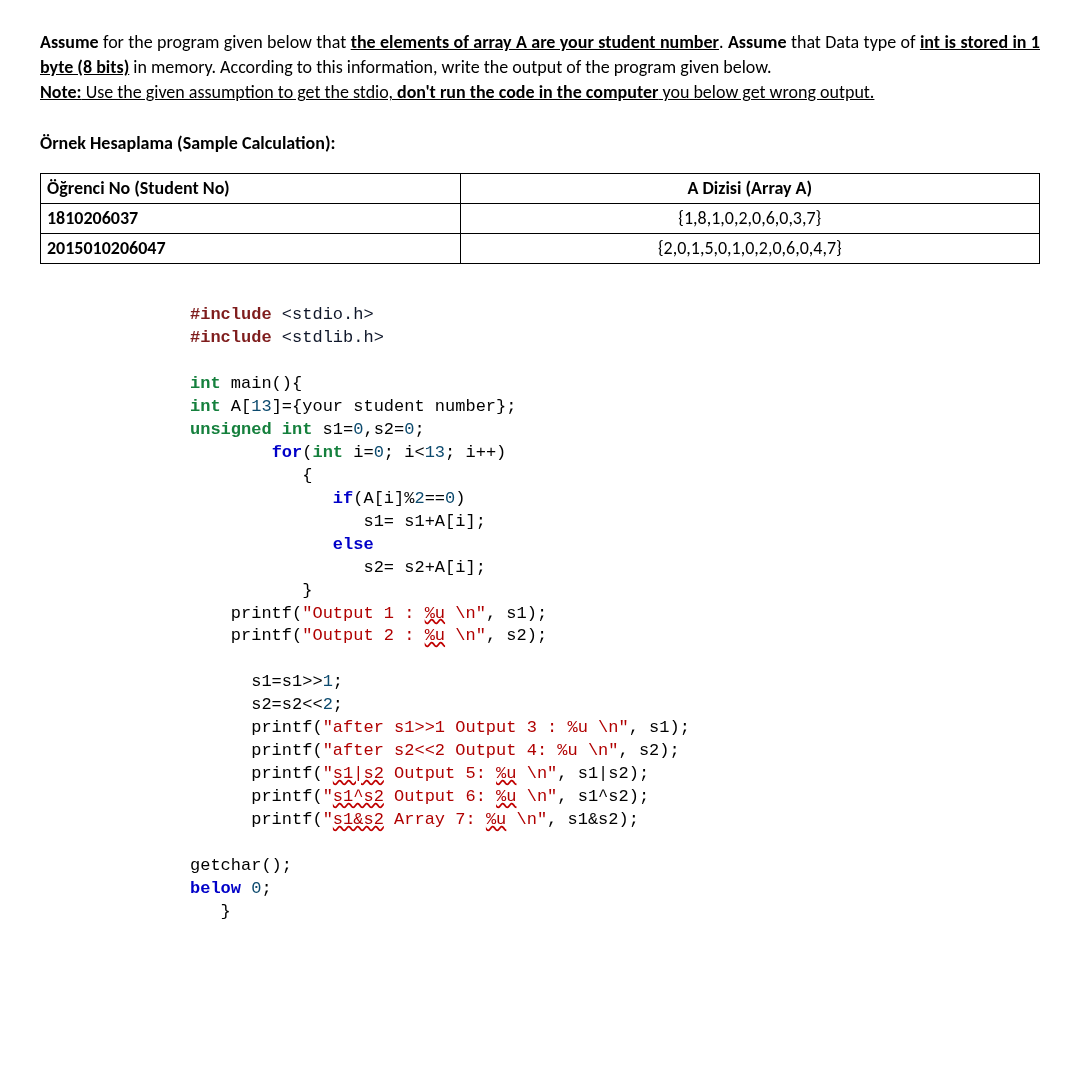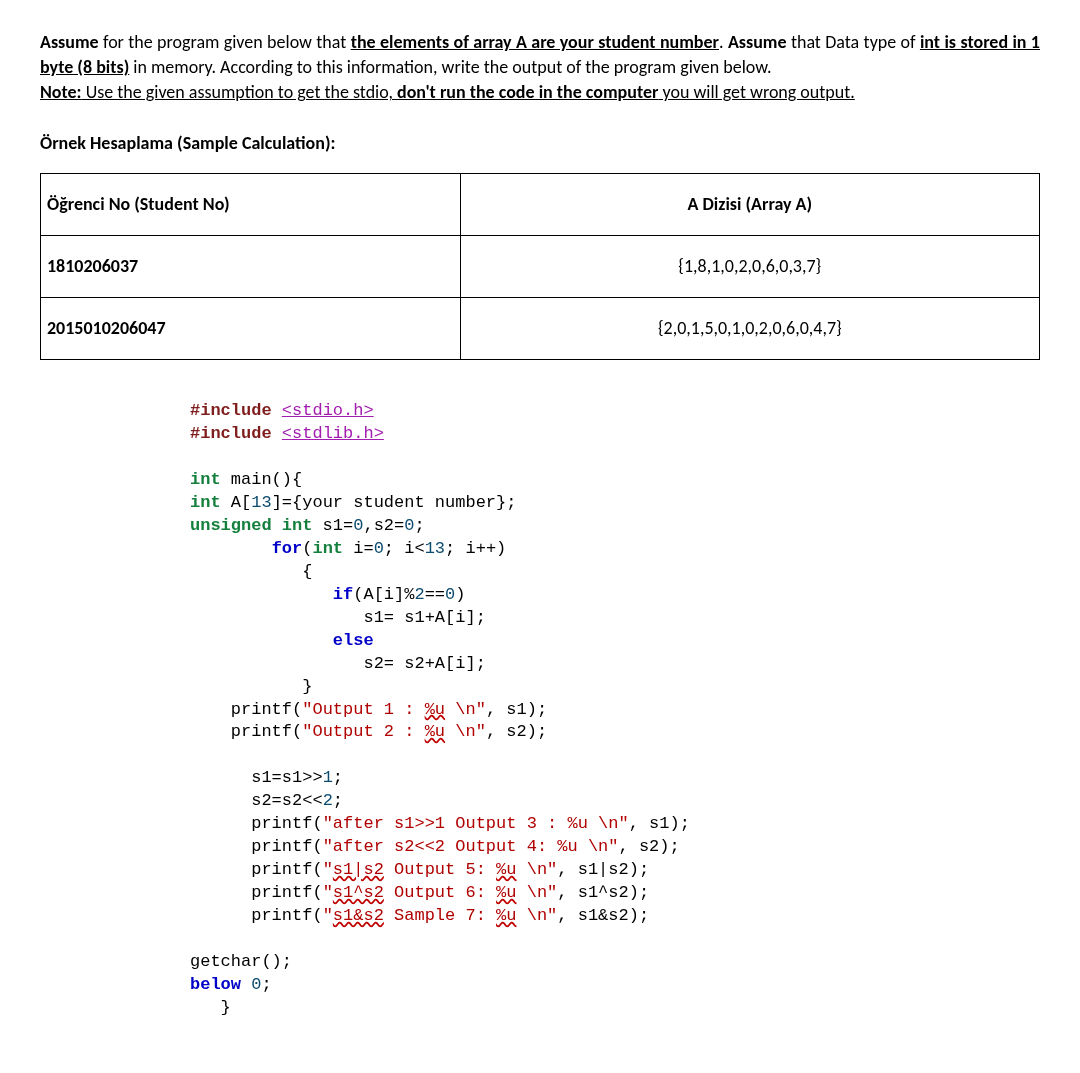--- a/index.html
+++ b/index.html
@@ -25,50 +25,50 @@
     margin-top: 10px;
     margin-bottom: 17px;
   }
   table.sample {
     border-collapse: collapse;
     width: 100%;
     font-size: 18px;
   }
   table.sample td {
     border: 1px solid #000;
-    padding: 18px 6px;
+    padding: 2px 6px;
     vertical-align: middle;
   }
   table.sample td.h {
     font-weight: bold;
   }
   table.sample td.center { text-align: center; }
   .code-wrap {
     margin: 40px 0 0 150px;
     font-family: "Courier New", monospace;
     font-size: 17px;
     line-height: 1.35;
     white-space: pre;
     color: #000;
   }
   .kw { color: #0000c8; font-weight: bold; }
   .type { color: #15803d; font-weight: bold; }
   .pp { color: #7f1d1d; font-weight: bold; }
-  .inc { color: #a21caf; text-decoration: underline; }
+  .inc { color: #0f172a; }
   .str { color: #b00000; }
   .num { color: #0c4a6e; }
   .wave { text-decoration: underline wavy #c00000; }
 </style>
 </head>
 <body>
 
 <div class="intro">
   <b>Assume</b><span> for the program given below that </span><span class="underline-bold">the elements of array A are your student number</span><span>.</span>
   <b>Assume</b><span> that Data type of </span><span class="underline-bold">int is stored in 1 byte (8 bits)</span><span> in memory. According to this information, write the output of the program given below.</span><br>
-  <span class="underline-bold">Note:</span><span class="underline"> Use the given assumption to get the stdio, </span><span class="underline-bold">don't run the code in the computer</span><span class="underline"> you will get wrong output.</span>
+  <span class="underline-bold">Note:</span><span class="underline"> Use the given assumption to get the stdio, </span><span class="underline-bold">don't run the code in the computer</span><span class="underline"> you below get wrong output.</span>
 </div>
 
 <div class="sample-title">Örnek Hesaplama (Sample Calculation):</div>
 <table class="sample">
   <tbody>
       <tr>
     <td class="h" style="width:42%">Öğrenci No (Student No)</td>
     <td class="h center">A Dizisi (Array A)</td>
   </tr>
   <tr>
@@ -97,17 +97,17 @@
            <span>}</span>
     <span>printf(</span><span class="str">"Output 1 : </span><span class="str wave">%u</span><span class="str"> \n"</span><span>, s1);</span>
     <span>printf(</span><span class="str">"Output 2 : </span><span class="str wave">%u</span><span class="str"> \n"</span><span>, s2);</span>
 
       <span>s1=s1&gt;&gt;</span><span class="num">1</span><span>;</span>
       <span>s2=s2&lt;&lt;</span><span class="num">2</span><span>;</span>
       <span>printf(</span><span class="str">"after s1&gt;&gt;1 Output 3 : %u \n"</span><span>, s1);</span>
       <span>printf(</span><span class="str">"after s2&lt;&lt;2 Output 4: %u \n"</span><span>, s2);</span>
       <span>printf(</span><span class="str">"</span><span class="str wave">s1|s2</span><span class="str"> Output 5: </span><span class="str wave">%u</span><span class="str"> \n"</span><span>, s1|s2);</span>
       <span>printf(</span><span class="str">"</span><span class="str wave">s1^s2</span><span class="str"> Output 6: </span><span class="str wave">%u</span><span class="str"> \n"</span><span>, s1^s2);</span>
-      <span>printf(</span><span class="str">"</span><span class="str wave">s1&amp;s2</span><span class="str"> Sample 7: </span><span class="str wave">%u</span><span class="str"> \n"</span><span>, s1&amp;s2);</span>
+      <span>printf(</span><span class="str">"</span><span class="str wave">s1&amp;s2</span><span class="str"> Array 7: </span><span class="str wave">%u</span><span class="str"> \n"</span><span>, s1&amp;s2);</span>
 
 <span>getchar();</span>
 <span class="kw">below</span><span class="num"> 0</span><span>;</span>
    <span>}</span></div>
 
 </body></html>

